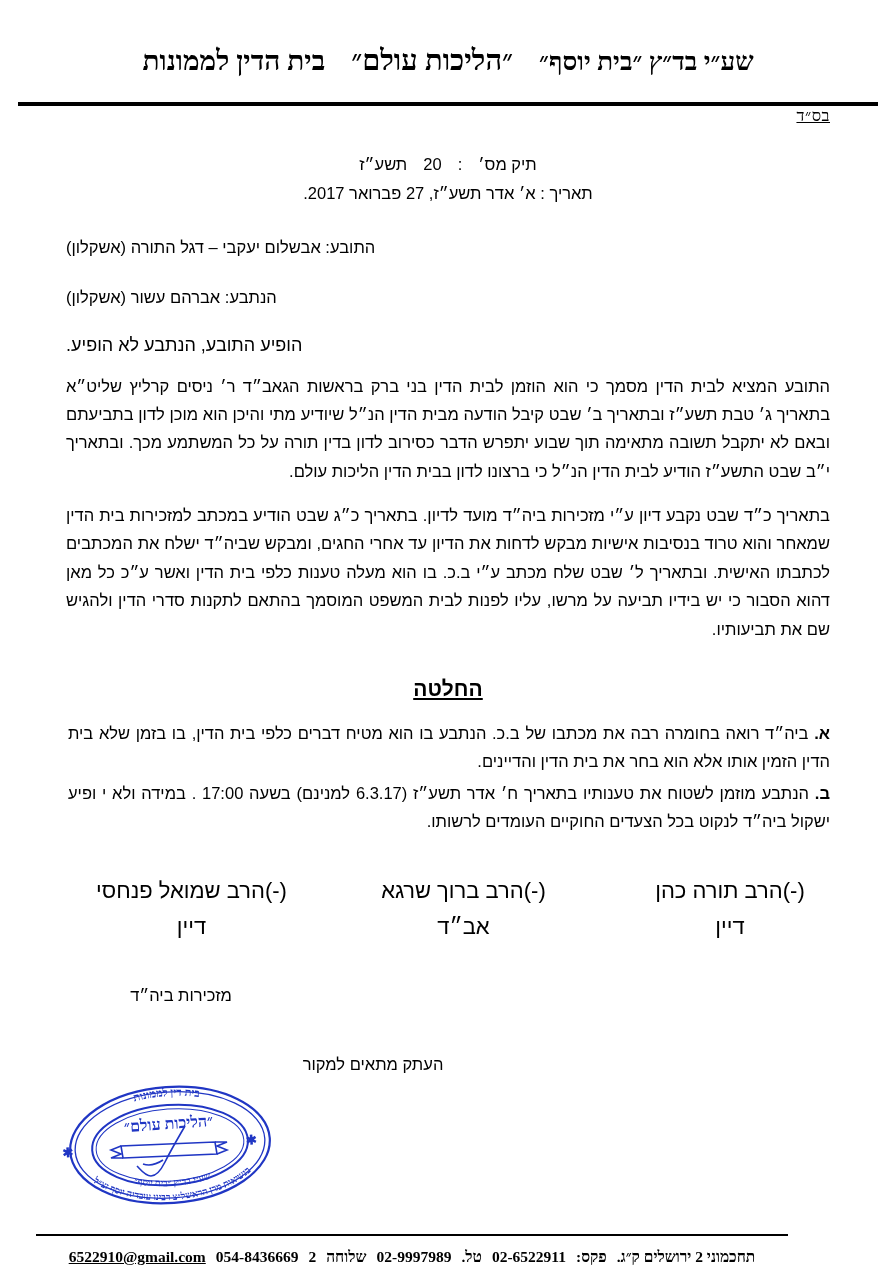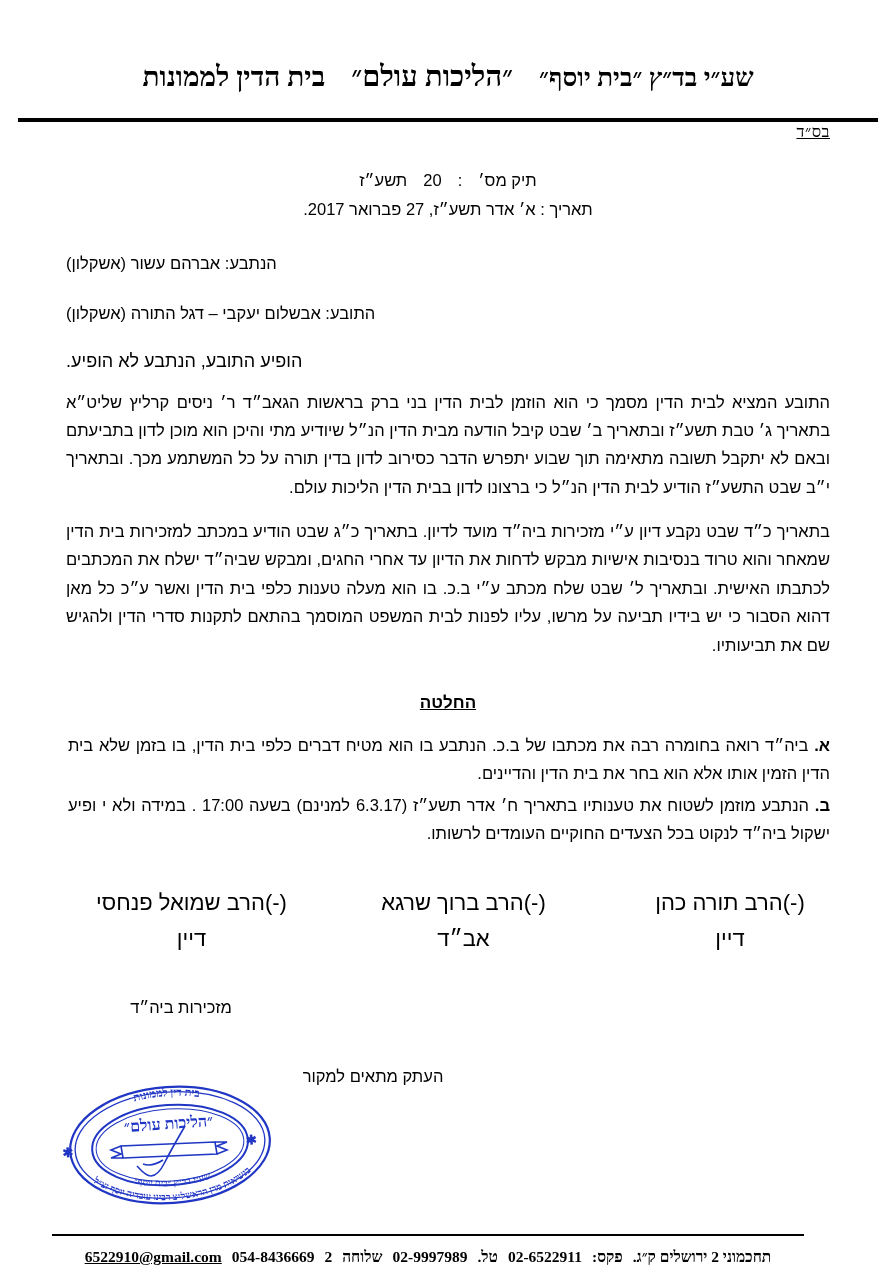--- a/index.html
+++ b/index.html
@@ -20,21 +20,21 @@
 
   .page {
     width: 896px;
     height: 1280px;
     position: relative;
     padding: 0;
   }
 
   
   .masthead {
-    padding-top: 58px;
+    padding-top: 42px;
     text-align: center;
   }
   .masthead-title {
     font-family: "Liberation Serif", "DejaVu Serif", serif;
     font-size: 27px;
     font-weight: bold;
     letter-spacing: 0px;
     white-space: nowrap;
     direction: rtl;
     line-height: 1.3;
@@ -122,21 +122,21 @@
     font-size: 16.5px;
     line-height: 1.72;
     text-align: justify;
     text-align-last: right;
     direction: rtl;
   }
 
   .decision-head {
     margin-top: 34px;
     text-align: center;
-    font-size: 17px;
+    font-size: 21px;
     font-weight: bold;
   }
   .decision-head span {
     text-decoration: underline;
   }
 
   ul.decision-list {
     list-style: none;
     margin: 18px 0 0 2px;
     padding: 0;
@@ -197,21 +197,21 @@
     top: 1080px;
     width: 250px;
     height: 130px;
   }
   .stamp-svg { display: block; }
 
   
   .footer {
     position: absolute;
     bottom: 0;
-    left: 16px;
+    left: 0;
     width: 824px;
   }
   .footer-rule {
     margin: 0 36px;
     border-top: 2px solid #000;
   }
   .footer-line {
     margin-top: 12px;
     padding: 0 52px 14px 52px;
     text-align: center;
@@ -250,24 +250,24 @@
       <div class="meta-row">
         <span>תיק מס׳</span><span class="meta-gap"></span><span>:</span><span class="meta-gap"></span><span>20</span><span class="meta-gap"></span><span>תשע״ז</span>
       </div>
       <div class="meta-row">
         <span>תאריך</span> <span>:</span> <span>א׳ אדר תשע״ז, 27 פברואר 2017.</span>
       </div>
     </div>
 
     <div class="parties">
       <div class="party-row">
+        <span>התובע</span><span>: אבשלום יעקבי – דגל התורה (אשקלון)</span>
+      </div>
+      <div class="party-row">
         <span>הנתבע</span><span>: אברהם עשור (אשקלון)</span>
-      </div>
-      <div class="party-row">
-        <span>התובע</span><span>: אבשלום יעקבי – דגל התורה (אשקלון)</span>
       </div>
     </div>
 
     <div class="appearance">הופיע התובע, הנתבע לא הופיע.</div>
 
     <p class="para">התובע המציא לבית הדין מסמך כי הוא הוזמן לבית הדין בני ברק בראשות הגאב״ד ר׳ ניסים קרליץ שליט״א בתאריך ג׳ טבת תשע״ז ובתאריך ב׳ שבט קיבל הודעה מבית הדין הנ״ל שיודיע מתי והיכן הוא מוכן לדון בתביעתם ובאם לא יתקבל תשובה מתאימה תוך שבוע יתפרש הדבר כסירוב לדון בדין תורה על כל המשתמע מכך. ובתאריך י״ב שבט התשע״ז הודיע לבית הדין הנ״ל כי ברצונו לדון בבית הדין הליכות עולם.</p>
     <p class="para">בתאריך כ״ד שבט נקבע דיון ע״י מזכירות ביה״ד מועד לדיון. בתאריך כ״ג שבט הודיע במכתב למזכירות בית הדין שמאחר והוא טרוד בנסיבות אישיות מבקש לדחות את הדיון עד אחרי החגים, ומבקש שביה״ד ישלח את המכתבים לכתבתו האישית. ובתאריך ל׳ שבט שלח מכתב ע״י ב.כ. בו הוא מעלה טענות כלפי בית הדין ואשר ע״כ כל מאן דהוא הסבור כי יש בידיו תביעה על מרשו, עליו לפנות לבית המשפט המוסמך בהתאם לתקנות סדרי הדין ולהגיש שם את תביעותיו.</p>
 
     <div class="decision-head"><span>החלטה</span></div>
 

